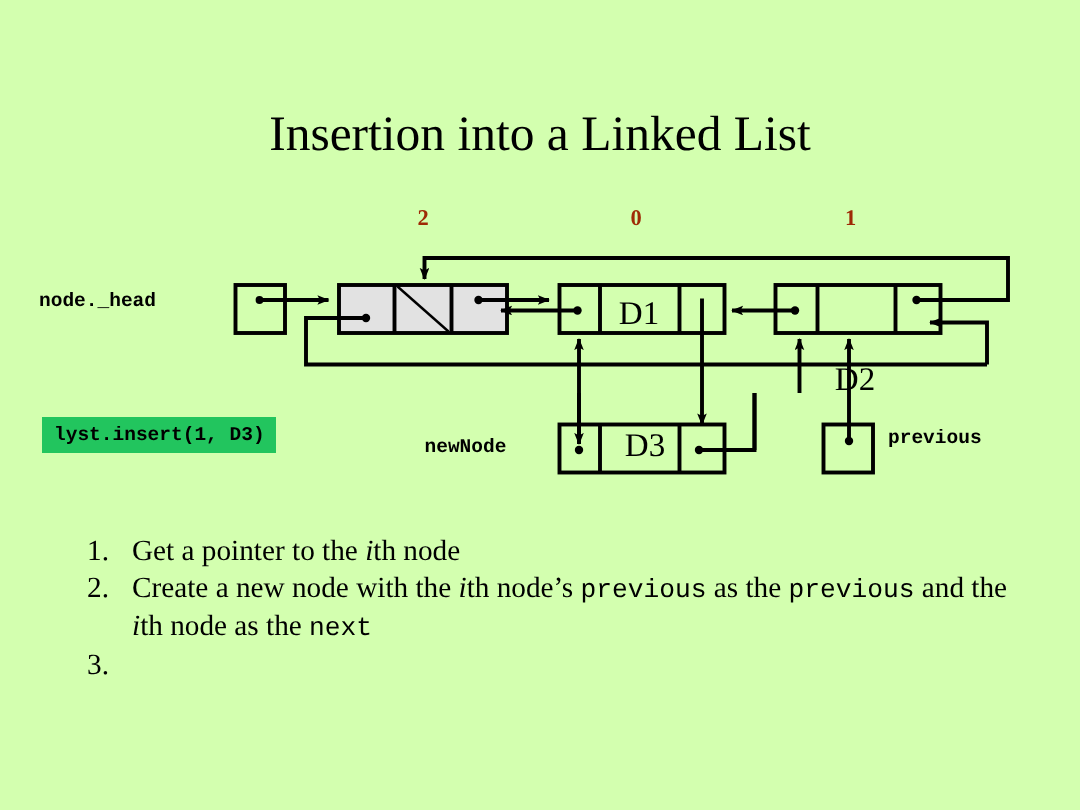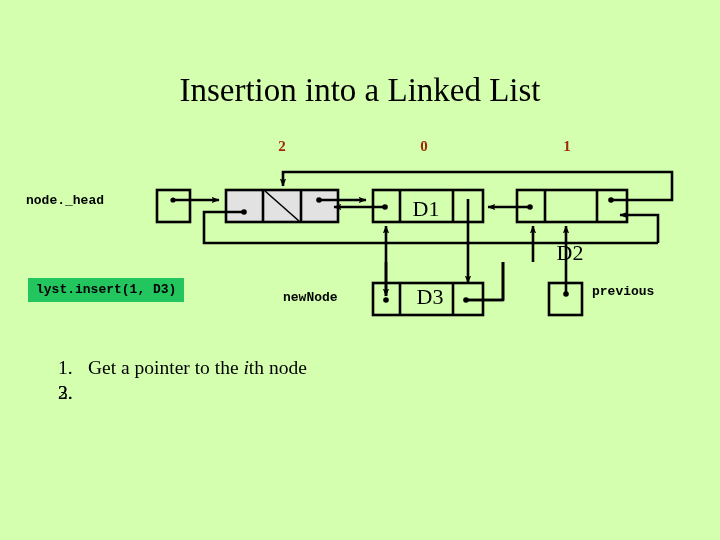--- a/index.html
+++ b/index.html
@@ -194,20 +194,20 @@
       <path d="M566,294 L566,226" marker-end="url(#ah)"></path>
 
     </g>
   </svg>
 
   <div class="steps">
     <div class="step">
       <span class="num">1.</span><span>Get a pointer to the <span class="it">i</span>th node</span>
     </div>
     <div class="step">
-      <span class="num">2.</span>
+      <span class="num">2.</span><span>Create a new node with the <span class="it">i</span>th node’s <span class="code">previous</span> as the <span class="code">previous</span> and the <span class="it">i</span>th node as the <span class="code">next</span></span>
     </div>
     <div class="step">
       <span class="num">3.</span>
     </div>
   </div>
 
 </div>
 
 </body></html>

